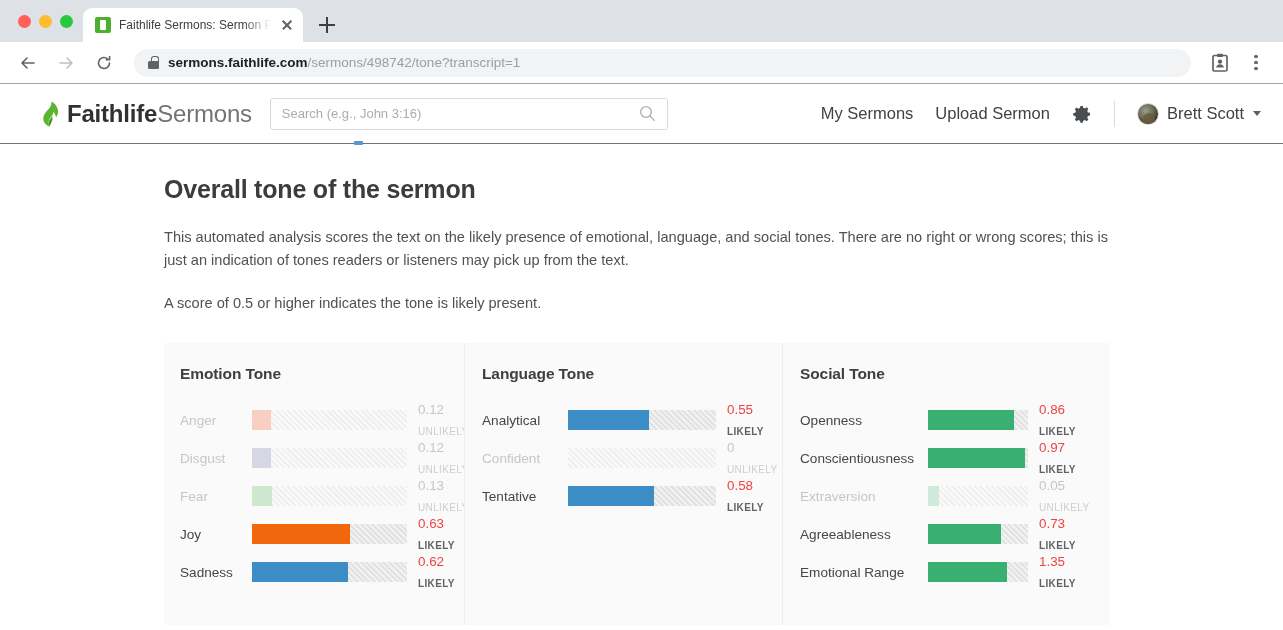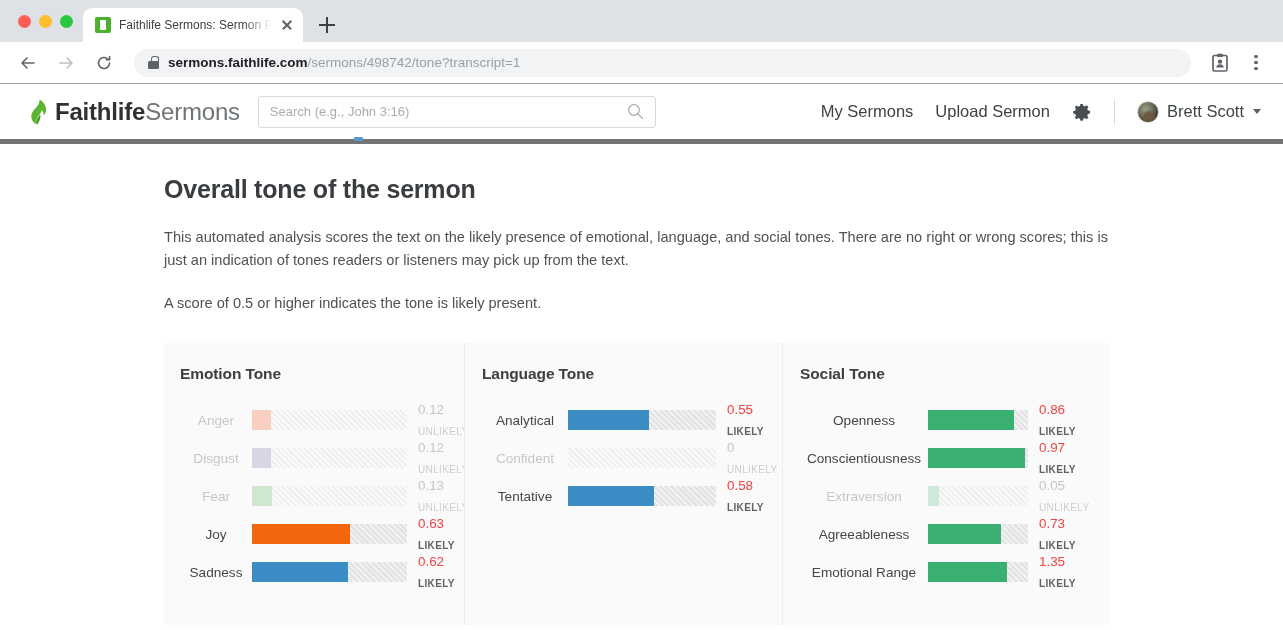--- a/index.html
+++ b/index.html
@@ -93,22 +93,22 @@
   .kebab i {
     position: absolute; left: 0; width: 3.6px; height: 3.6px;
     border-radius: 50%; background: #5f6368; display: block;
   }
   .kebab i:nth-child(1) { top: 1px; }
   .kebab i:nth-child(2) { top: 7.2px; }
   .kebab i:nth-child(3) { top: 13.4px; }
 
   
   .site-header {
-    height: 60px; background: #fff; border-bottom: 5px solid #737373;
-    display: flex; align-items: center; padding: 0 22px 0 28px;
+    height: 60px; background: #fff; border-bottom: 1px solid #737373;
+    display: flex; align-items: center; padding: 0 22px 0 40px;
     position: relative;
   }
   .brand { display: flex; align-items: center; gap: 7px; }
   .brand-mark { width: 20px; height: 26px; }
   .brand-text { font-size: 24px; letter-spacing: -0.2px; white-space: nowrap; }
   .brand-text b { font-weight: 700; color: #2f3133; }
   .brand-text span { font-weight: 300; color: #6f7478; }
 
   .search-box {
     margin-left: 18px; width: 398px; height: 32px;
@@ -179,21 +179,20 @@
   }
   .panel-title {
     font-size: 15.5px; font-weight: 700; color: #3c4043;
     margin-bottom: 18px; letter-spacing: -0.1px;
   }
   .rows { display: flex; flex-direction: column; }
   .row { display: flex; align-items: center; height: 38px; }
   .row-label {
     font-size: 13.6px; color: #434749; white-space: nowrap;
     flex: 0 0 auto;
-    text-align: center;
   }
   .panel.emotion .row-label { width: 72px; }
   .panel.language .row-label { width: 86px; }
   .panel.social .row-label { width: 128px; }
   .row.unlikely .row-label { color: #c4c7ca; }
 
   .track {
     height: 20px; position: relative; flex: 0 0 auto;
     background-color: #e2e2e2;
     background-image: repeating-linear-gradient(

